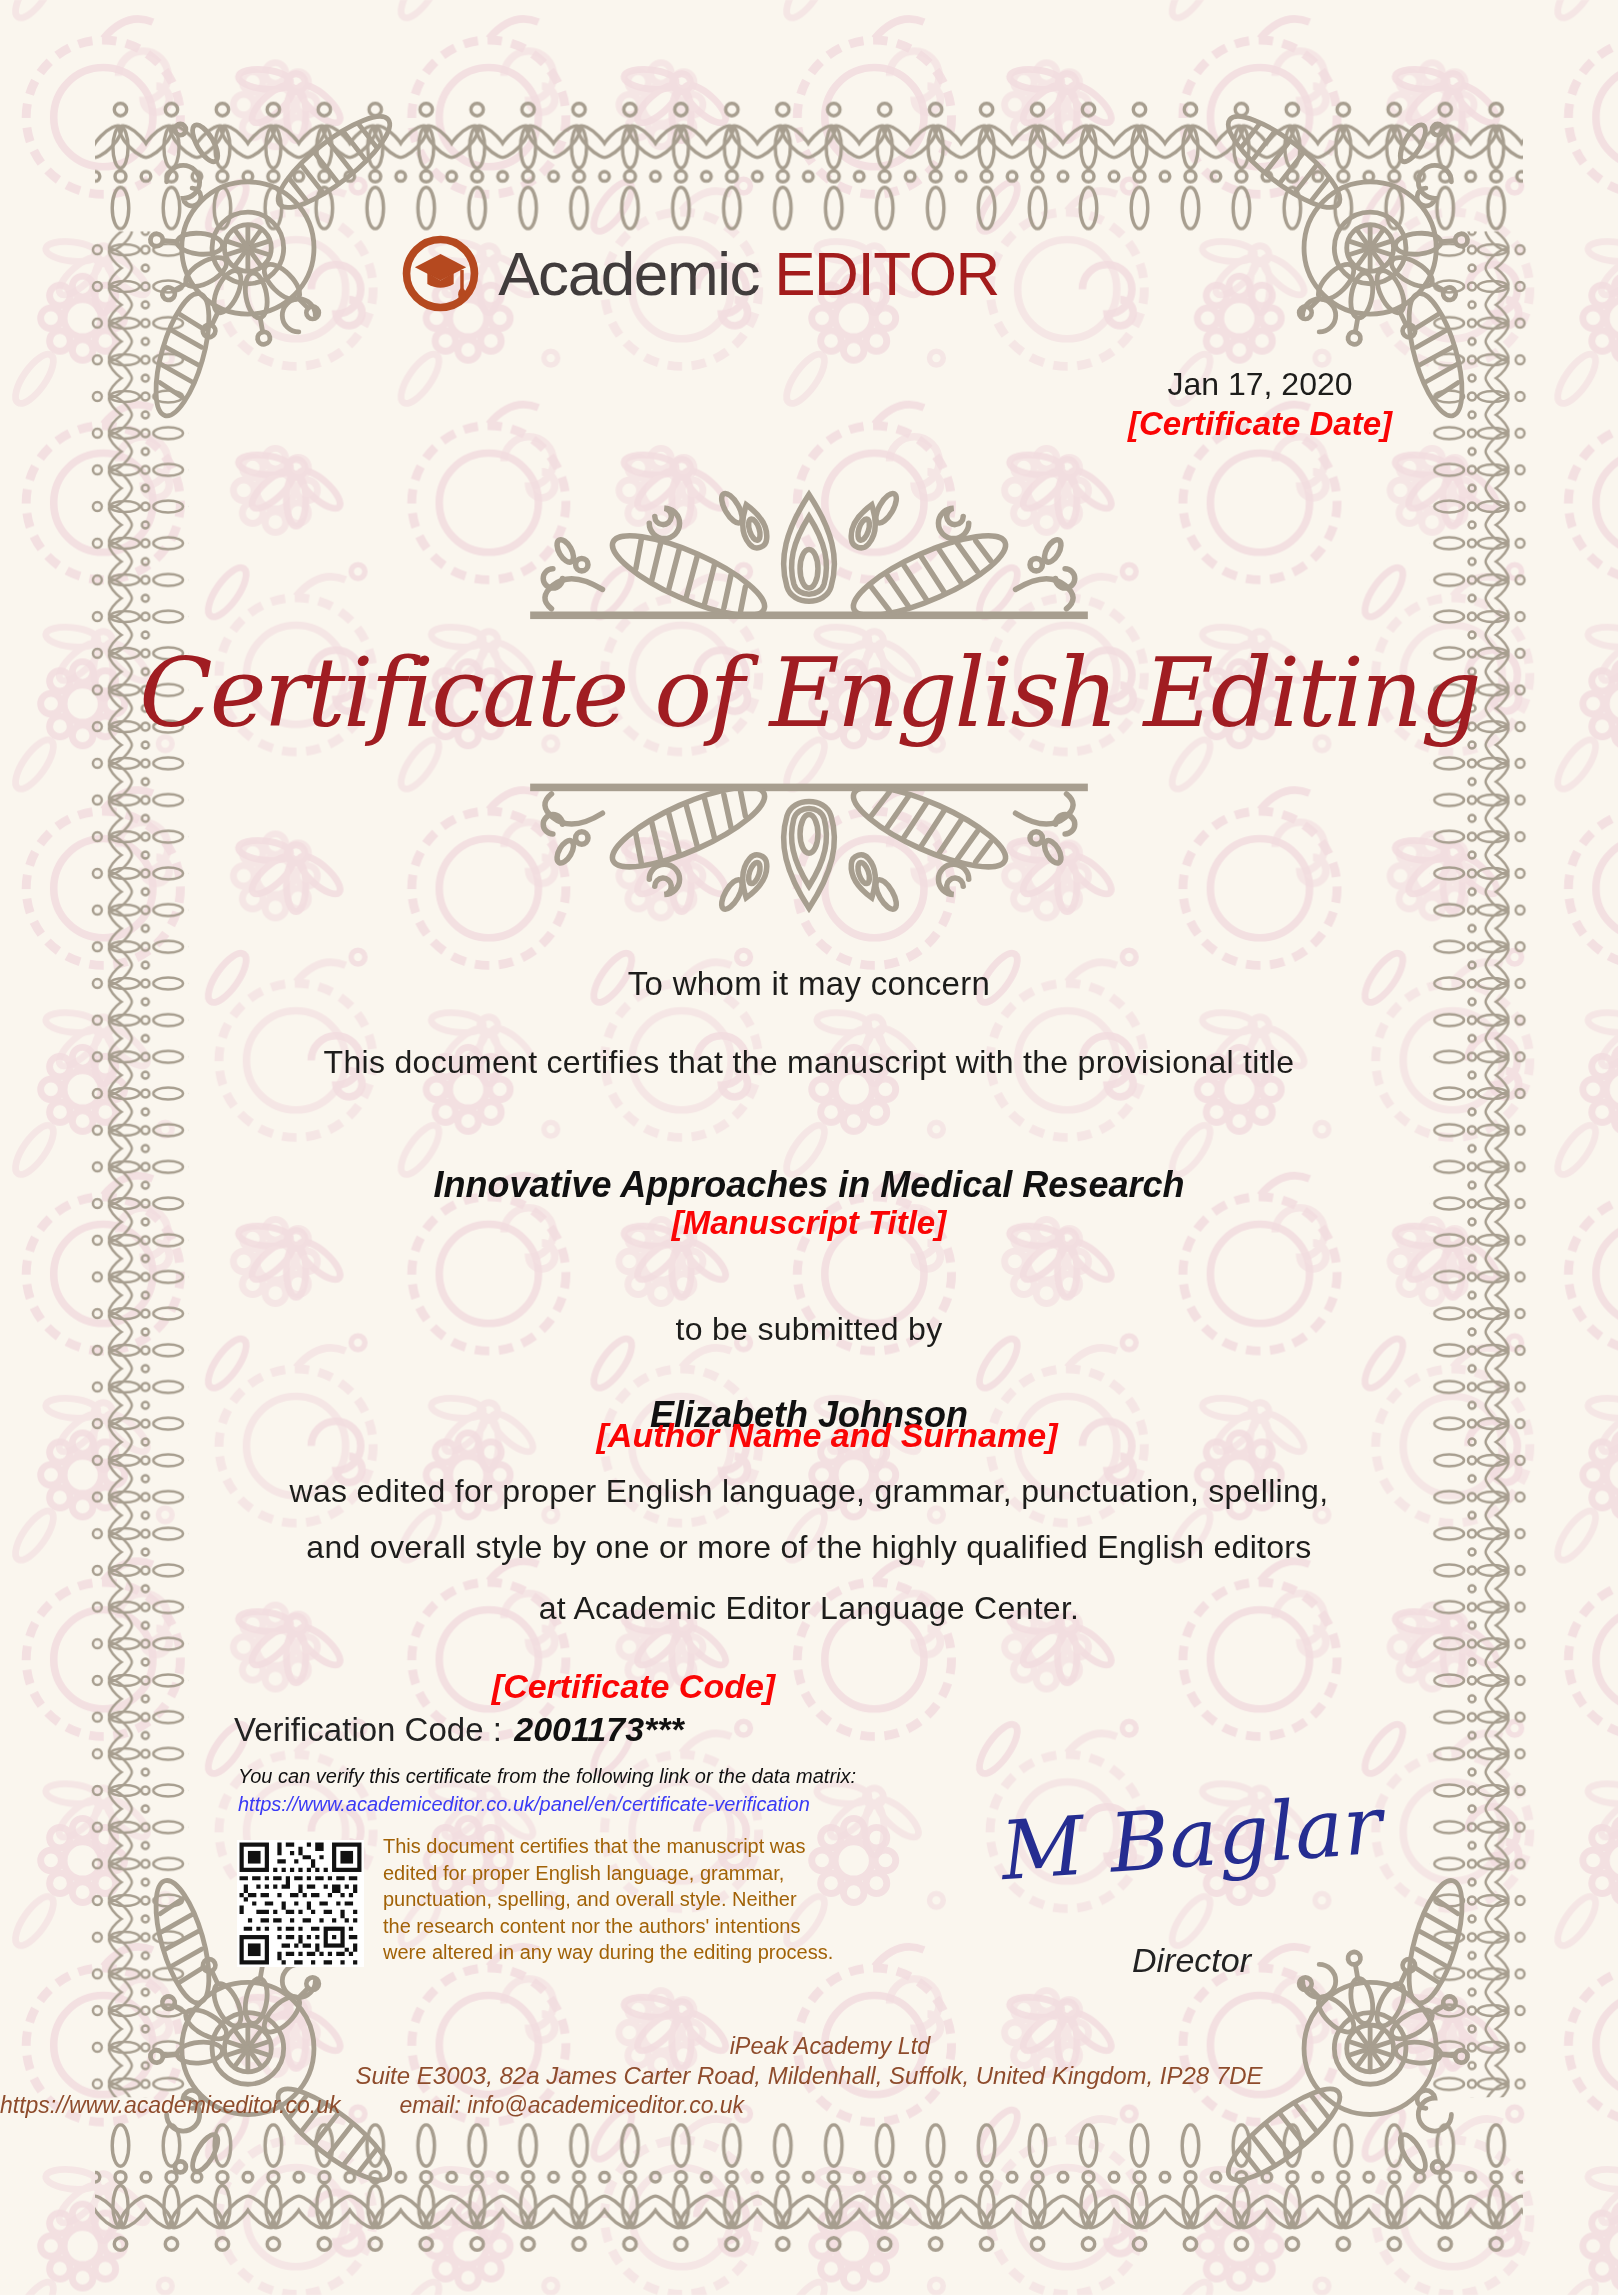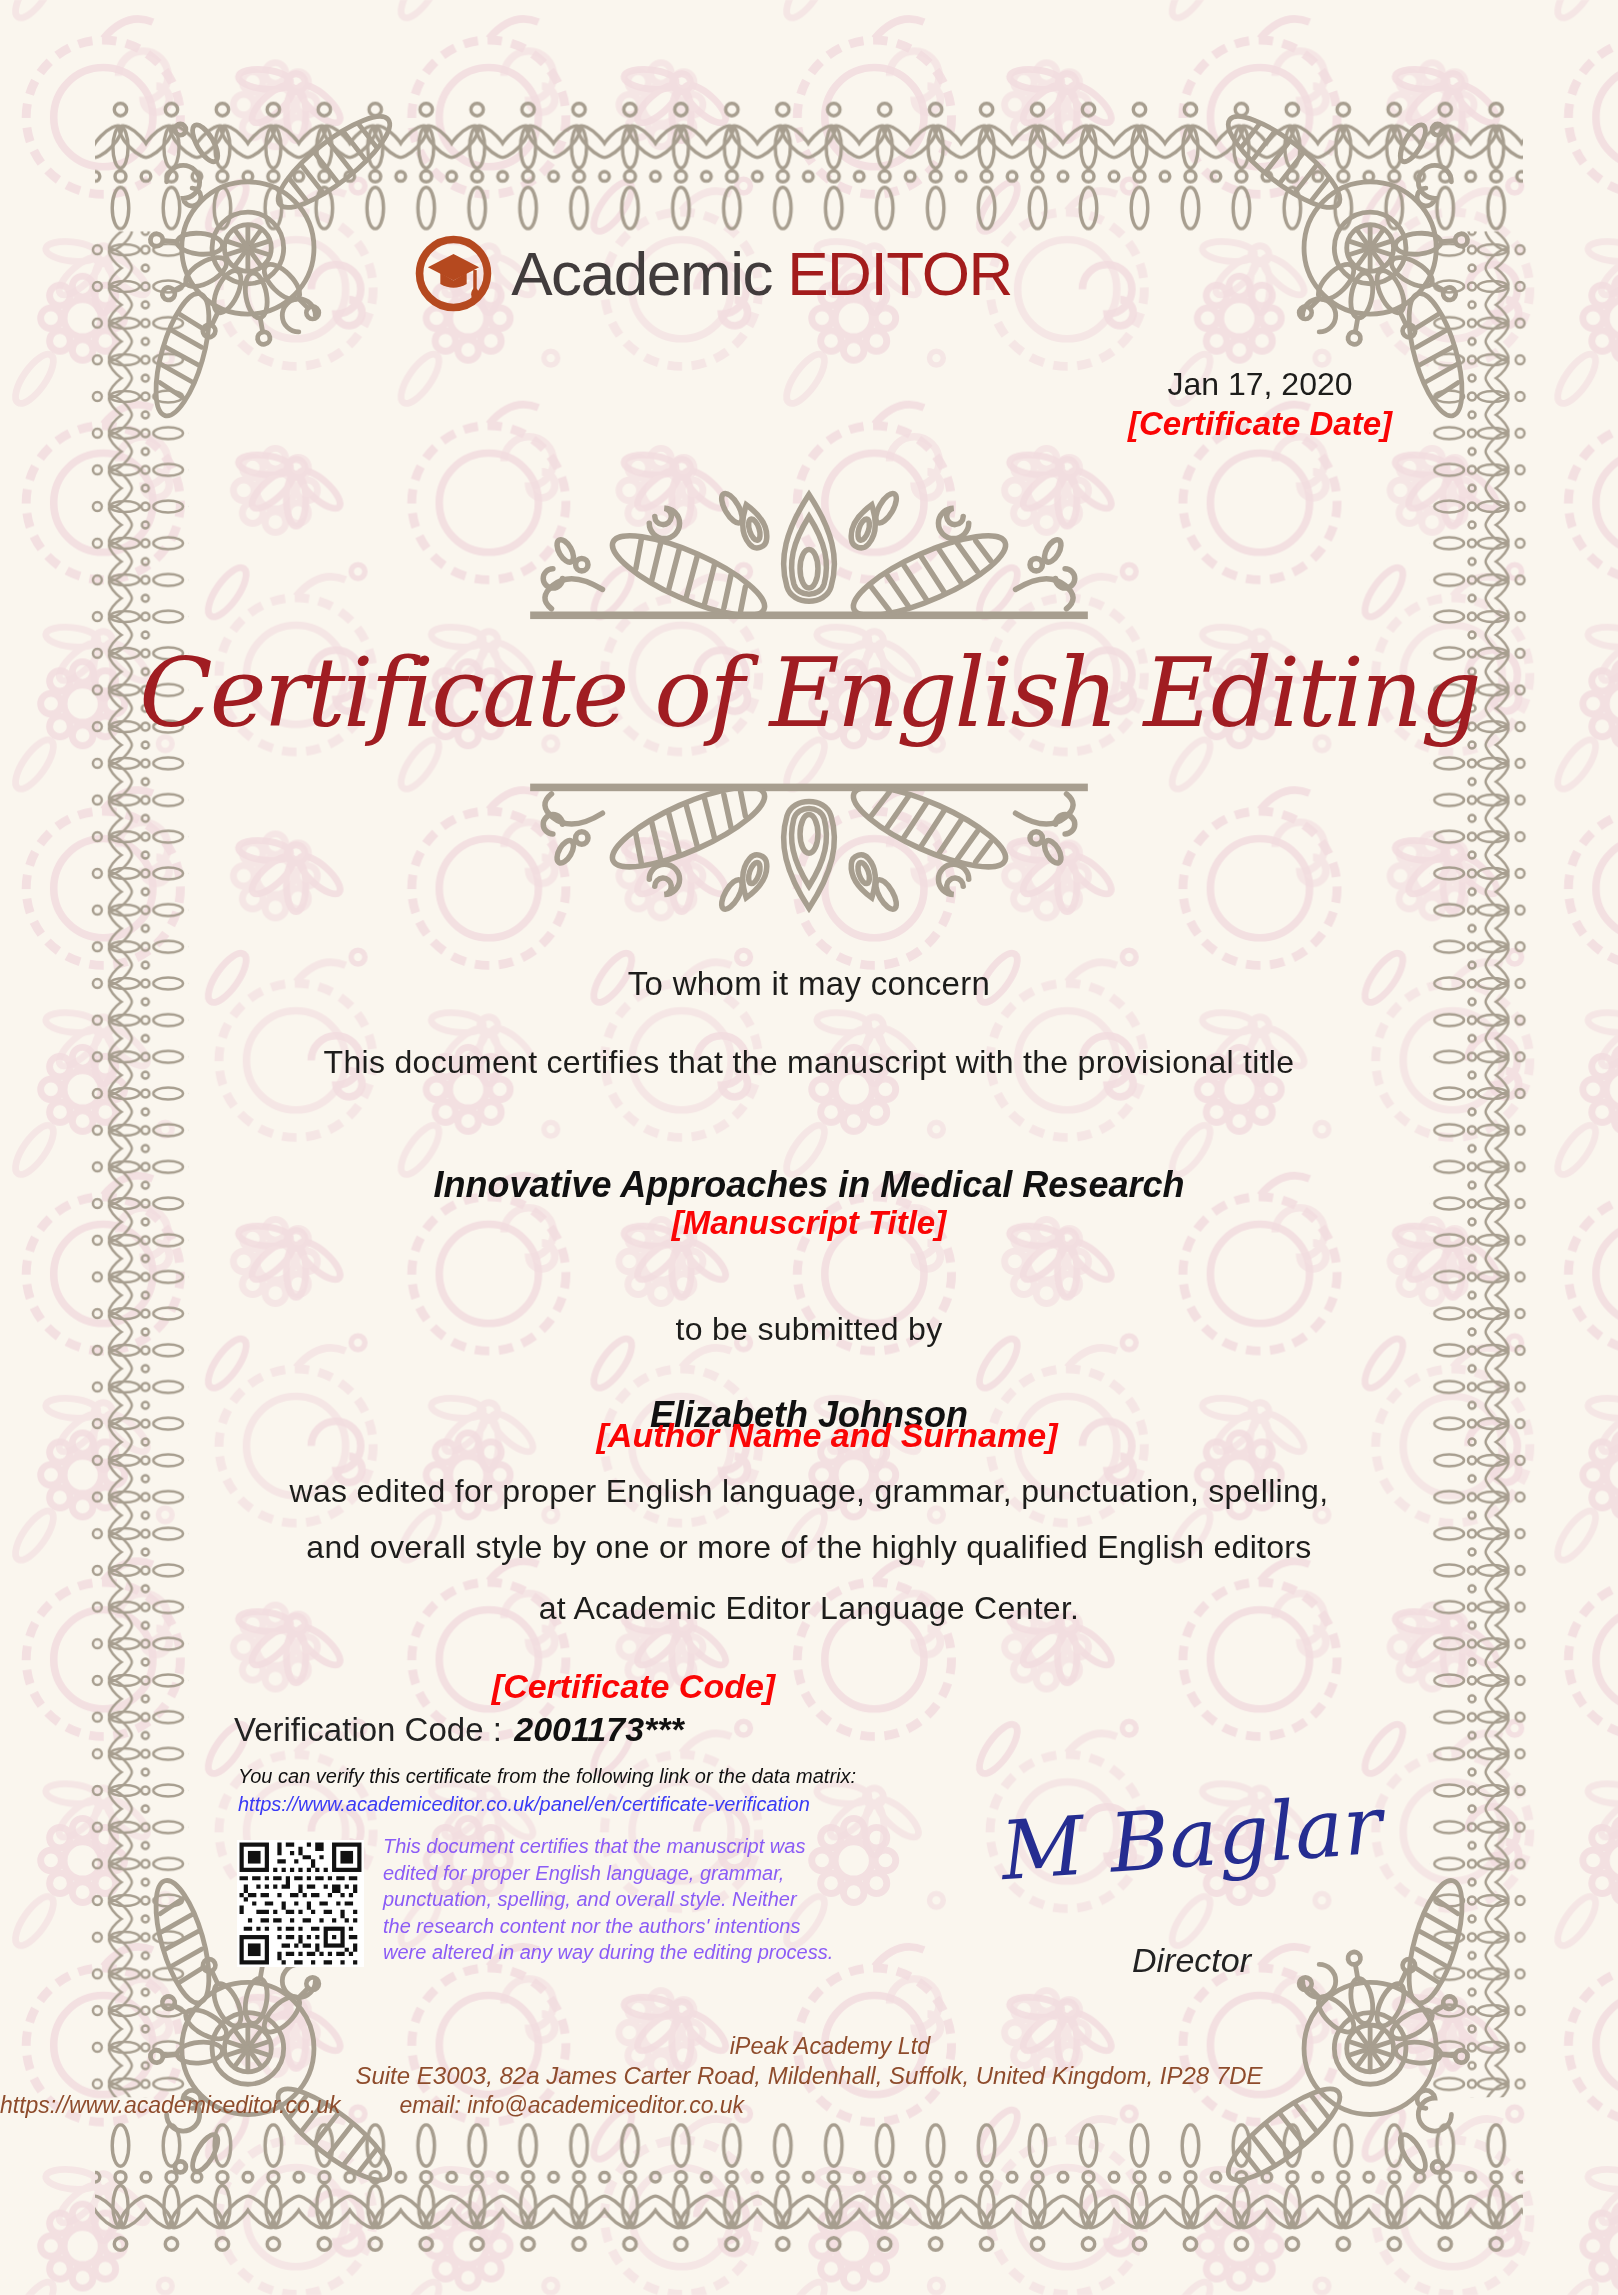--- a/index.html
+++ b/index.html
@@ -8,21 +8,21 @@
     --logo_orange:#b5491f; --navy:#252d91; --brown:#8e4c2c; --link_blue:#3a3af5;
   }
   *{margin:0;padding:0;box-sizing:border-box;}
   html,body{width:1618px;height:2295px;}
   body{position:relative;background:var(--cream);font-family:"Liberation Sans",sans-serif;overflow:hidden;}
   .bg-layer{position:absolute;left:0;top:0;z-index:0;}
   .content{position:absolute;left:0;top:0;width:1618px;height:2295px;z-index:1;}
   .abs{position:absolute;}
   .ctr{left:0;width:1618px;text-align:center;}
   
-  .logo-row{top:225px;left:0;width:1400px;height:96px;display:flex;align-items:center;justify-content:center;gap:18px;margin-left:13px;}
+  .logo-row{top:225px;left:0;width:1400px;height:96px;display:flex;align-items:center;justify-content:center;gap:18px;}
   .logo-text{font-size:62px;letter-spacing:-1.4px;white-space:nowrap;}
   .logo-text .primary{color:var(--brand_gray);}
   .logo-text .secondary{color:var(--brand_red);margin-left:15px;}
   .date-block{top:364px;left:1019px;width:482px;text-align:center;line-height:40px;}
   .date-line{font-size:32px;color:var(--ink);}
   .date-ph{font-size:33px;font-weight:bold;font-style:italic;color:var(--accent_red);}
   
   .cert-title{top:637px;font-family:"DejaVu Serif",serif;font-style:italic;font-size:96px;
     color:var(--title_red);letter-spacing:-2.8px;white-space:nowrap;}
   
@@ -37,21 +37,21 @@
   .st1{top:1472px;}.st2{top:1528px;}.st3{top:1589px;}
   
   .code-ph{top:1667px;left:186px;width:895px;text-align:center;font-size:34px;font-weight:bold;
     font-style:italic;color:var(--accent_red);}
   .verif-row{top:1710px;left:234px;display:flex;align-items:baseline;gap:12.4px;white-space:nowrap;}
   .verif-label{font-size:33px;color:#222;}
   .verif-code{font-size:34px;font-weight:bold;font-style:italic;color:#111;}
   .verif-note{top:1765px;left:238px;font-size:20px;font-style:italic;color:#111;}
   .verif-link{top:1793px;left:238px;font-size:20px;font-style:italic;color:var(--link_blue);text-decoration:none;}
   .qr{top:1840px;left:237px;}
-  .disclaimer{top:1833px;left:383px;width:455px;font-size:20px;font-style:italic;color:#8b5cf6;line-height:26.6px;}
+  .disclaimer{top:1833px;left:383px;width:455px;font-size:20px;color:#a16207;line-height:26.6px;}
   
   .signature{top:1791px;left:978px;width:427px;text-align:center;font-family:"DejaVu Serif",serif;
     font-style:italic;font-size:81px;color:var(--navy);transform:rotate(-4deg);white-space:nowrap;}
   .director{top:1941px;left:978px;width:427px;text-align:center;font-size:34px;font-style:italic;color:#222;}
   
   .footer-line{color:var(--brown);font-style:italic;line-height:29px;}
   .f1{top:2032px;font-size:23.4px;padding-left:42px;}
   .f2{top:2061px;font-size:24px;}
   .f3{top:2091px;font-size:23px;display:flex;justify-content:flex-start;gap:59px;}
 </style>

